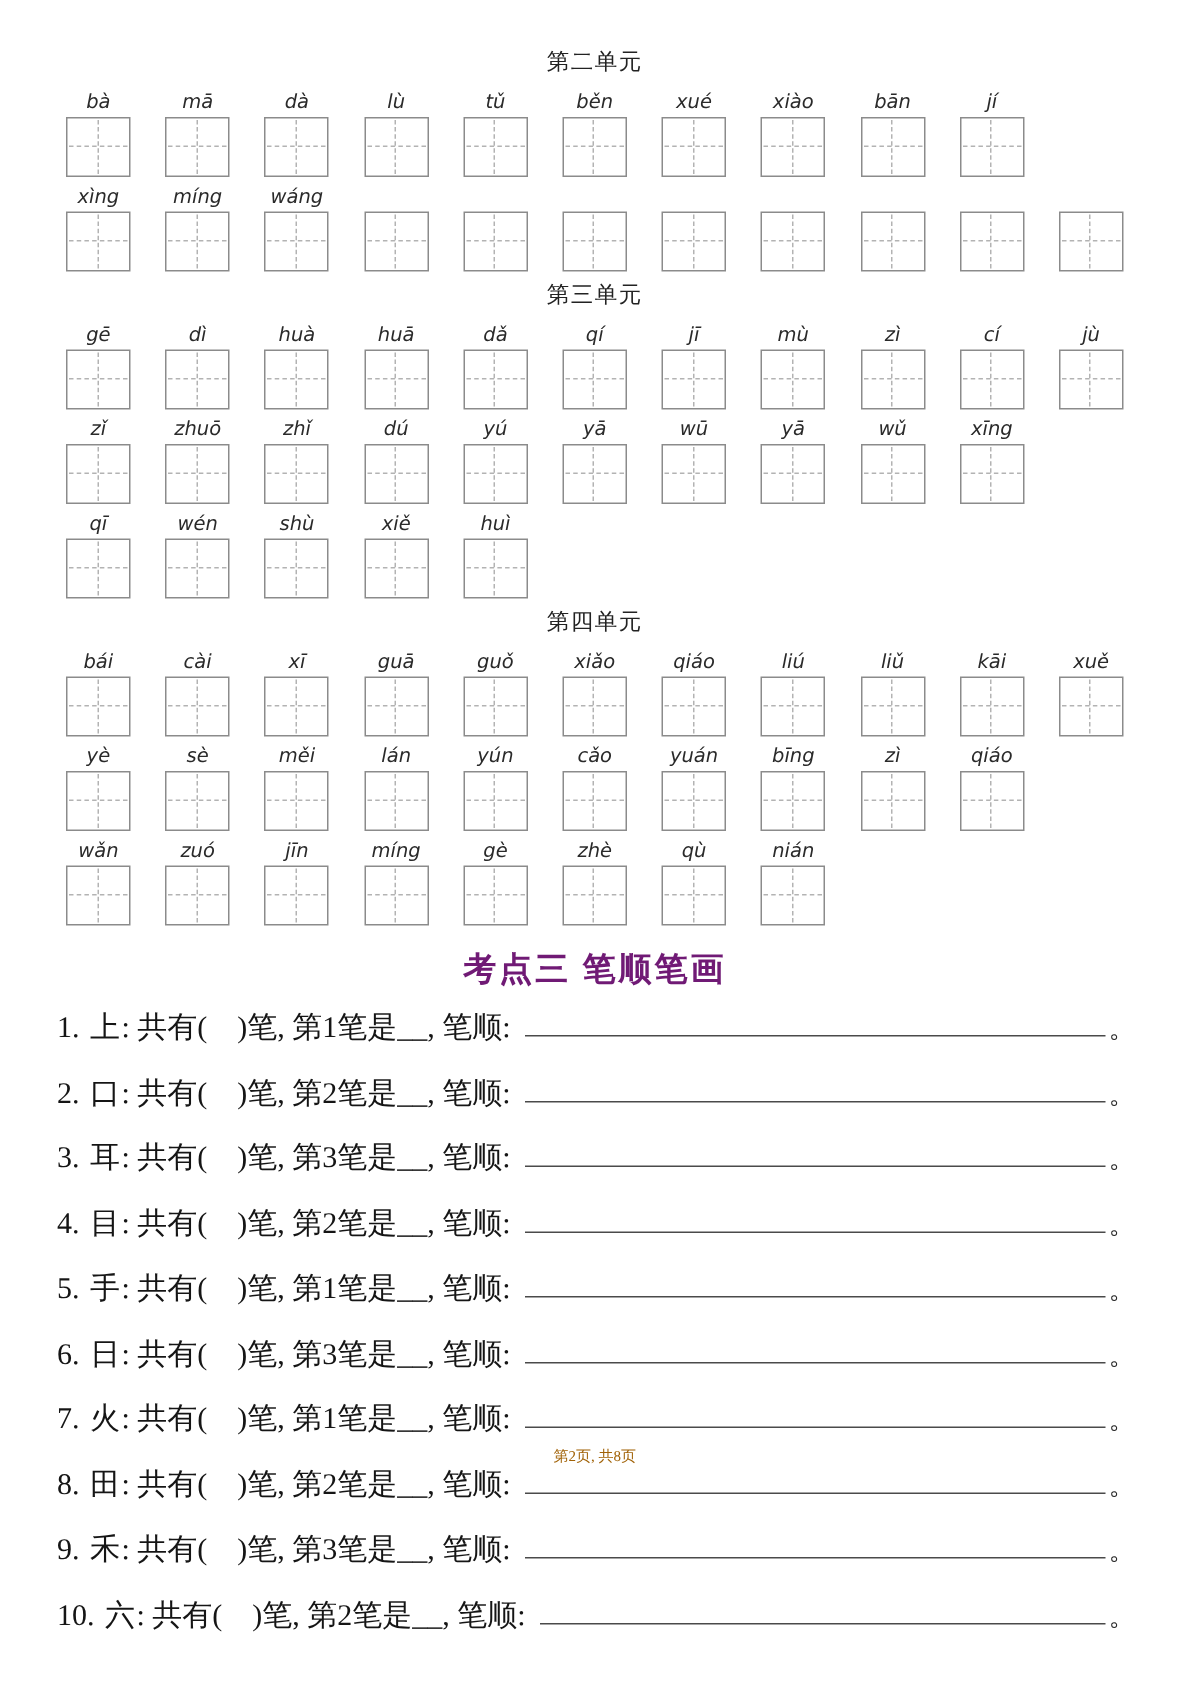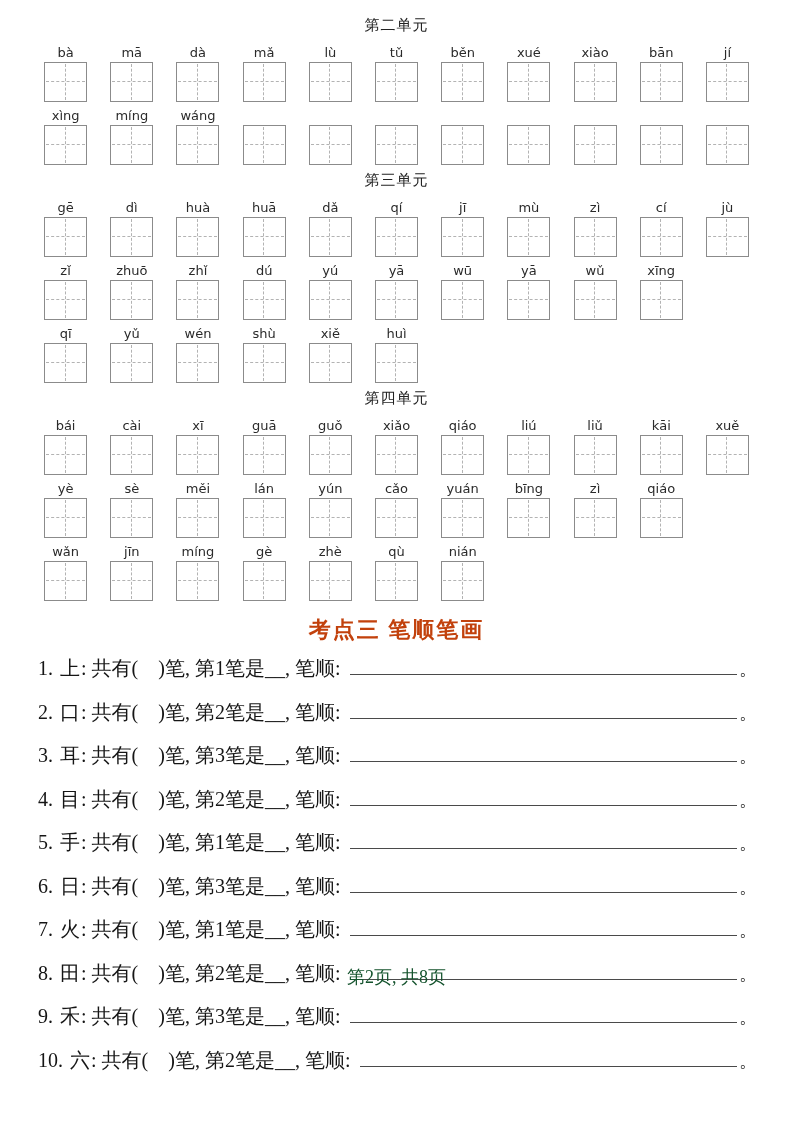--- a/index.html
+++ b/index.html
@@ -4,30 +4,30 @@
 <style>
   * { margin:0; padding:0; box-sizing:border-box; }
   html,body { background:#ffffff; }
   body {
     width:793px; height:1122px;
     font-family:"Liberation Serif","DejaVu Serif",serif;
     color:#1c1c1c;
     position:relative;
     overflow:hidden;
   }
-  .page { width:793px; height:994px; padding-top:14px; position:relative; }
+  .page { width:793px; height:994px; padding-top:30px; position:relative; }
 
   
   .unit-title {
     text-align:center; font-size:15px; color:#222;
     margin:2px 0 8px 0; letter-spacing:1px;
   }
   .grid-row {
     width:728px; margin:0 auto;
-    display:grid; grid-template-columns:repeat(11,1fr);
+    display:grid; grid-template-columns:repeat(11,1fr);font-style:italic;
   }
   .cell { display:flex; flex-direction:column; align-items:center; }
   .pinyin {
     font-family:"DejaVu Sans","Liberation Sans",sans-serif;
     font-size:13px; color:#2a2a2a; height:19px; line-height:19px;
     white-space:pre;
   }
   .wbox {
     width:43px; height:40px;
     border:1px solid #8b8b8b; background:#fff;
@@ -37,41 +37,41 @@
     content:""; position:absolute; left:1px; right:1px; top:50%;
     margin-top:-1px; border-top:1px dashed #b3b3b3;
   }
   .wbox::after {
     content:""; position:absolute; top:1px; bottom:1px; left:50%;
     margin-left:-1px; border-left:1px dashed #b3b3b3;
   }
 
   
   .exercise-heading {
-    text-align:center; font-size:22px; font-weight:bold; color:#c2410c;
+    text-align:center; font-size:22px; font-weight:bold; color:#701a75;
     margin:10px 0 10px 0; letter-spacing:2px;
   }
   .questions { margin:0 36px 0 38px; }
   .q {
     display:flex; align-items:baseline;
     height:43.5px; font-size:20px; color:#151515;
     white-space:pre;
   }
   .q span { white-space:pre; }
   .q-num { margin-right:7px; }
   .q-hanzi { margin-right:1px; }
   .q-line {
     flex:1; height:2px; margin-left:10px; margin-right:2px;
     border-bottom:1.5px solid #4a4a4a;
   }
   .q-period { font-size:18px; color:#222; }
 
   .footer {
-    position:absolute; left:0; bottom:5px; width:100%;
-    text-align:center; font-size:18px; color:#14532d;
+    position:absolute; left:0; bottom:16px; width:100%;
+    text-align:center; font-size:10px; color:#a16207;
   }
 </style>
 </head>
 <body>
 
 <div class="page">
 
   <div id="units">
       <div>
         <div class="unit-title">第二单元</div>
@@ -82,24 +82,20 @@
           </div>
           <div class="cell">
             <div class="pinyin">mā</div>
             <div class="wbox"></div>
           </div>
           <div class="cell">
             <div class="pinyin">dà</div>
             <div class="wbox"></div>
           </div>
           <div class="cell">
-            <div class="pinyin">mǎ</div>
-            <div class="wbox"></div>
-          </div>
-          <div class="cell">
             <div class="pinyin">lù</div>
             <div class="wbox"></div>
           </div>
           <div class="cell">
             <div class="pinyin">tǔ</div>
             <div class="wbox"></div>
           </div>
           <div class="cell">
             <div class="pinyin">běn</div>
             <div class="wbox"></div>
@@ -257,24 +253,20 @@
             <div class="pinyin">xīng</div>
             <div class="wbox"></div>
           </div>
         </div>
         <div class="grid-row">
           <div class="cell">
             <div class="pinyin">qī</div>
             <div class="wbox"></div>
           </div>
           <div class="cell">
-            <div class="pinyin">yǔ</div>
-            <div class="wbox"></div>
-          </div>
-          <div class="cell">
             <div class="pinyin">wén</div>
             <div class="wbox"></div>
           </div>
           <div class="cell">
             <div class="pinyin">shù</div>
             <div class="wbox"></div>
           </div>
           <div class="cell">
             <div class="pinyin">xiě</div>
             <div class="wbox"></div>
@@ -371,20 +363,24 @@
             <div class="wbox"></div>
           </div>
           <div class="cell">
             <div class="pinyin">qiáo</div>
             <div class="wbox"></div>
           </div>
         </div>
         <div class="grid-row">
           <div class="cell">
             <div class="pinyin">wǎn</div>
+            <div class="wbox"></div>
+          </div>
+          <div class="cell">
+            <div class="pinyin">zuó</div>
             <div class="wbox"></div>
           </div>
           <div class="cell">
             <div class="pinyin">jīn</div>
             <div class="wbox"></div>
           </div>
           <div class="cell">
             <div class="pinyin">míng</div>
             <div class="wbox"></div>
           </div>

